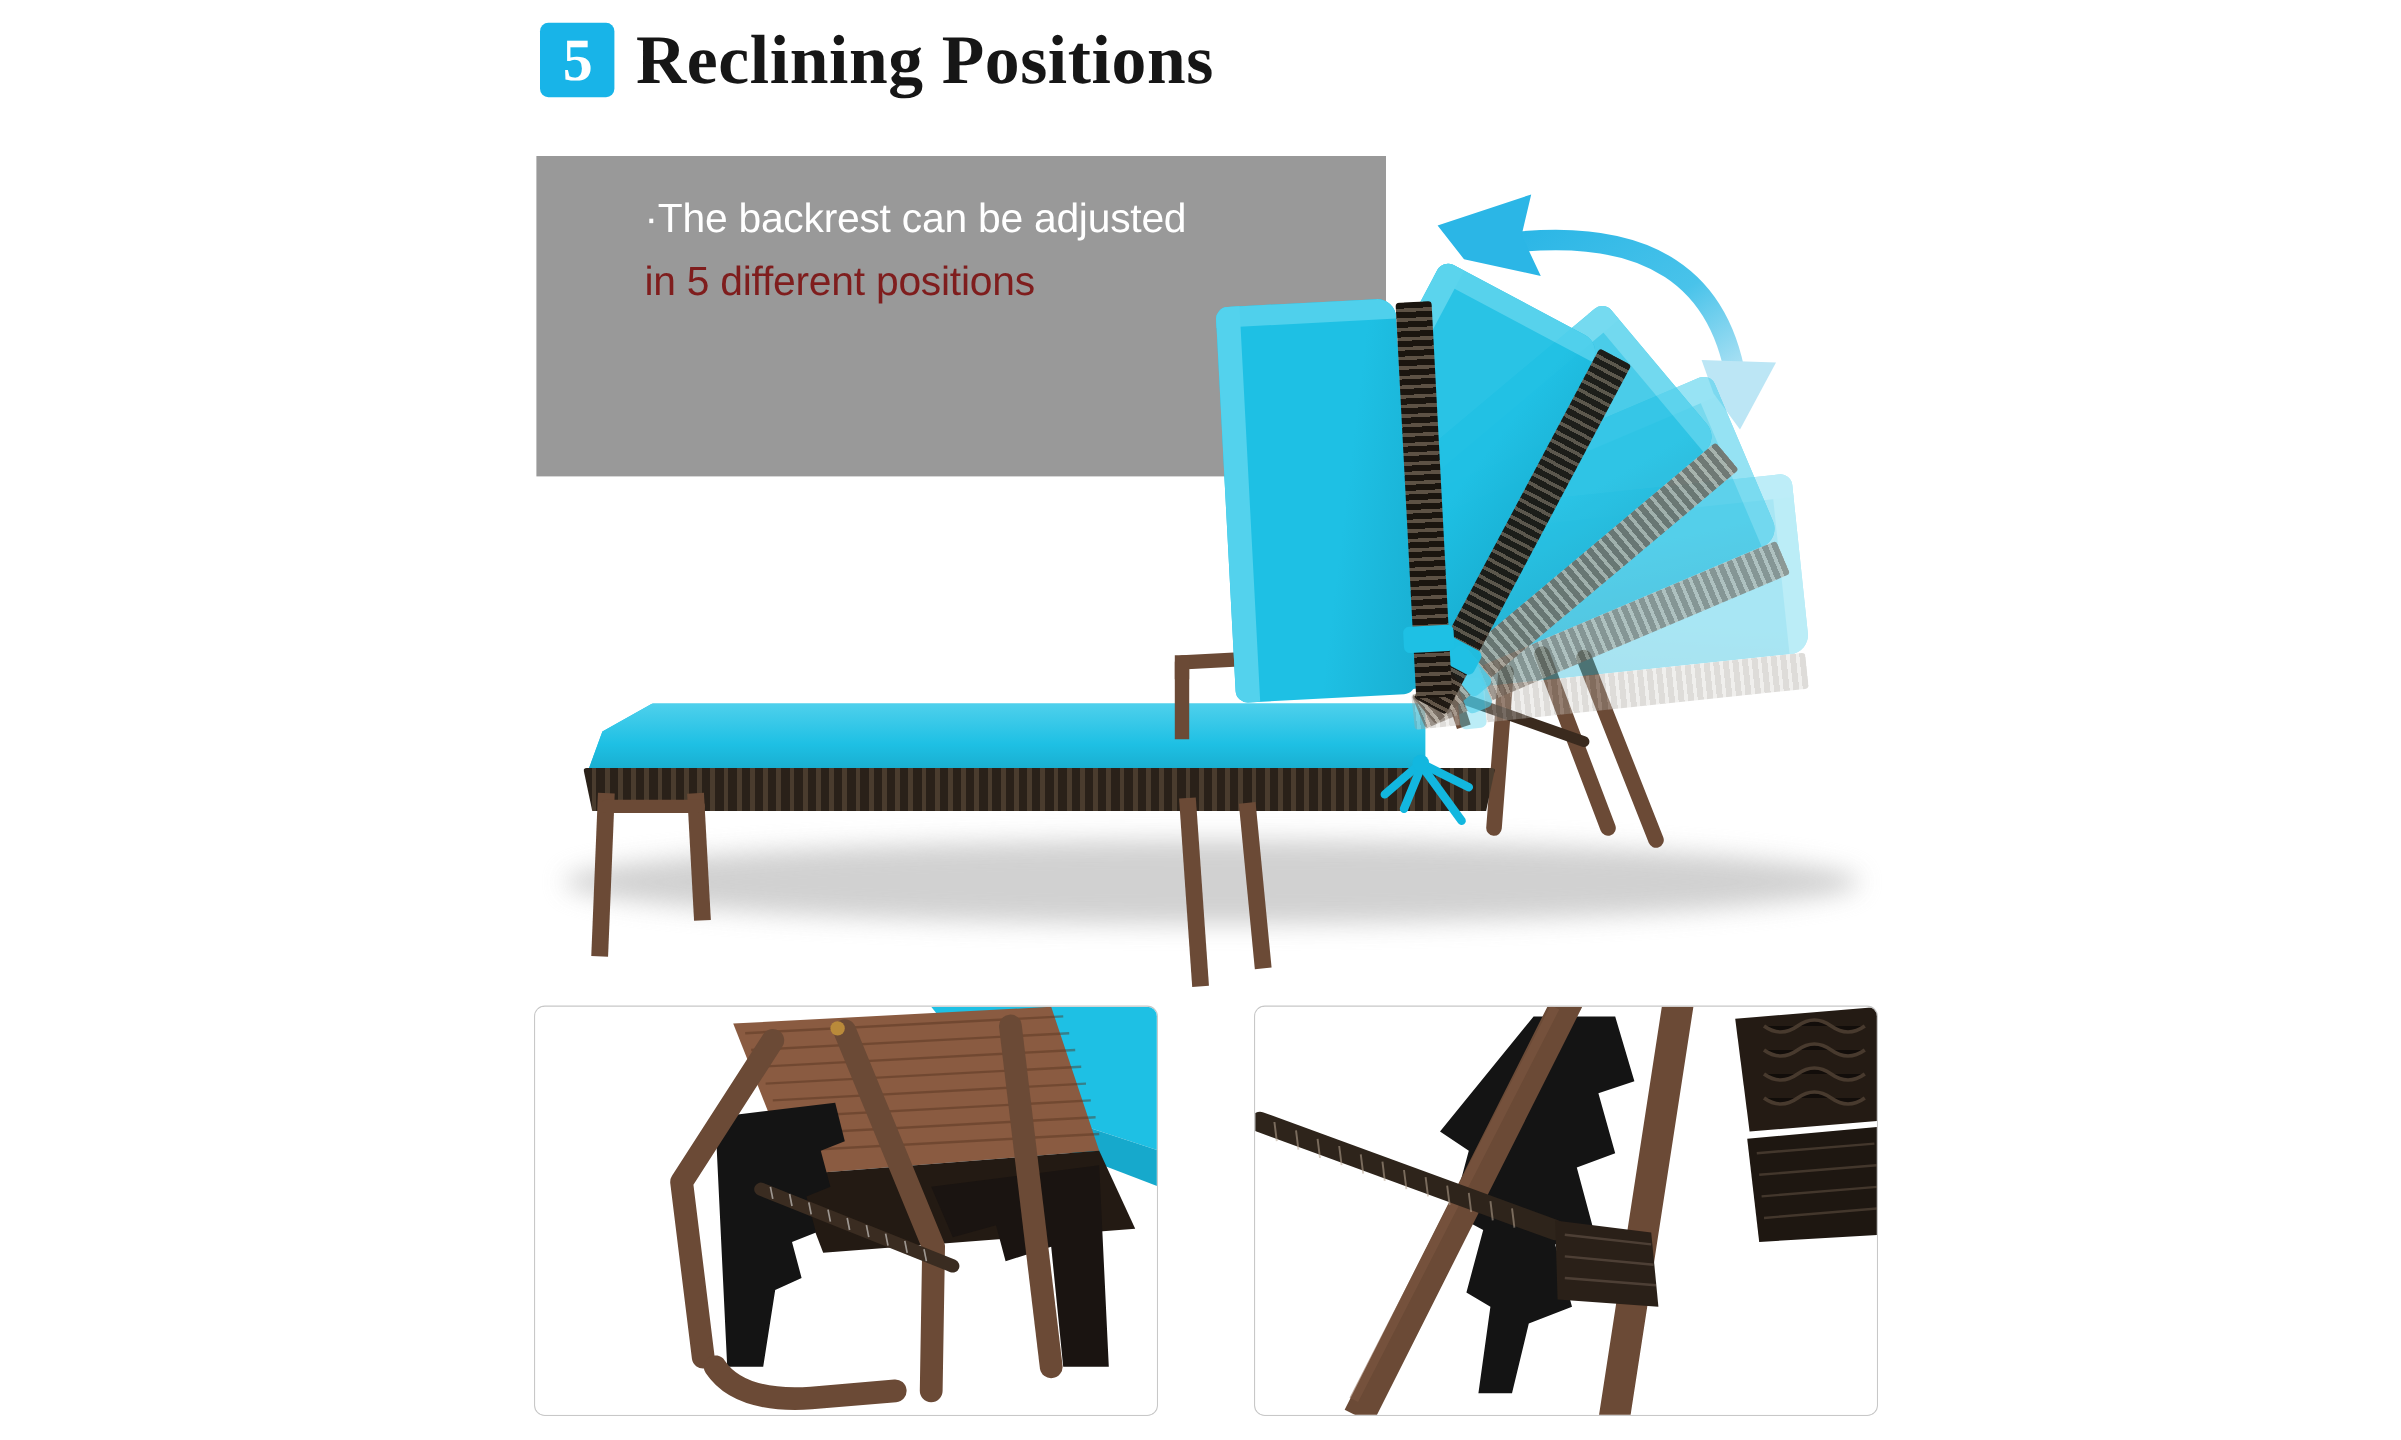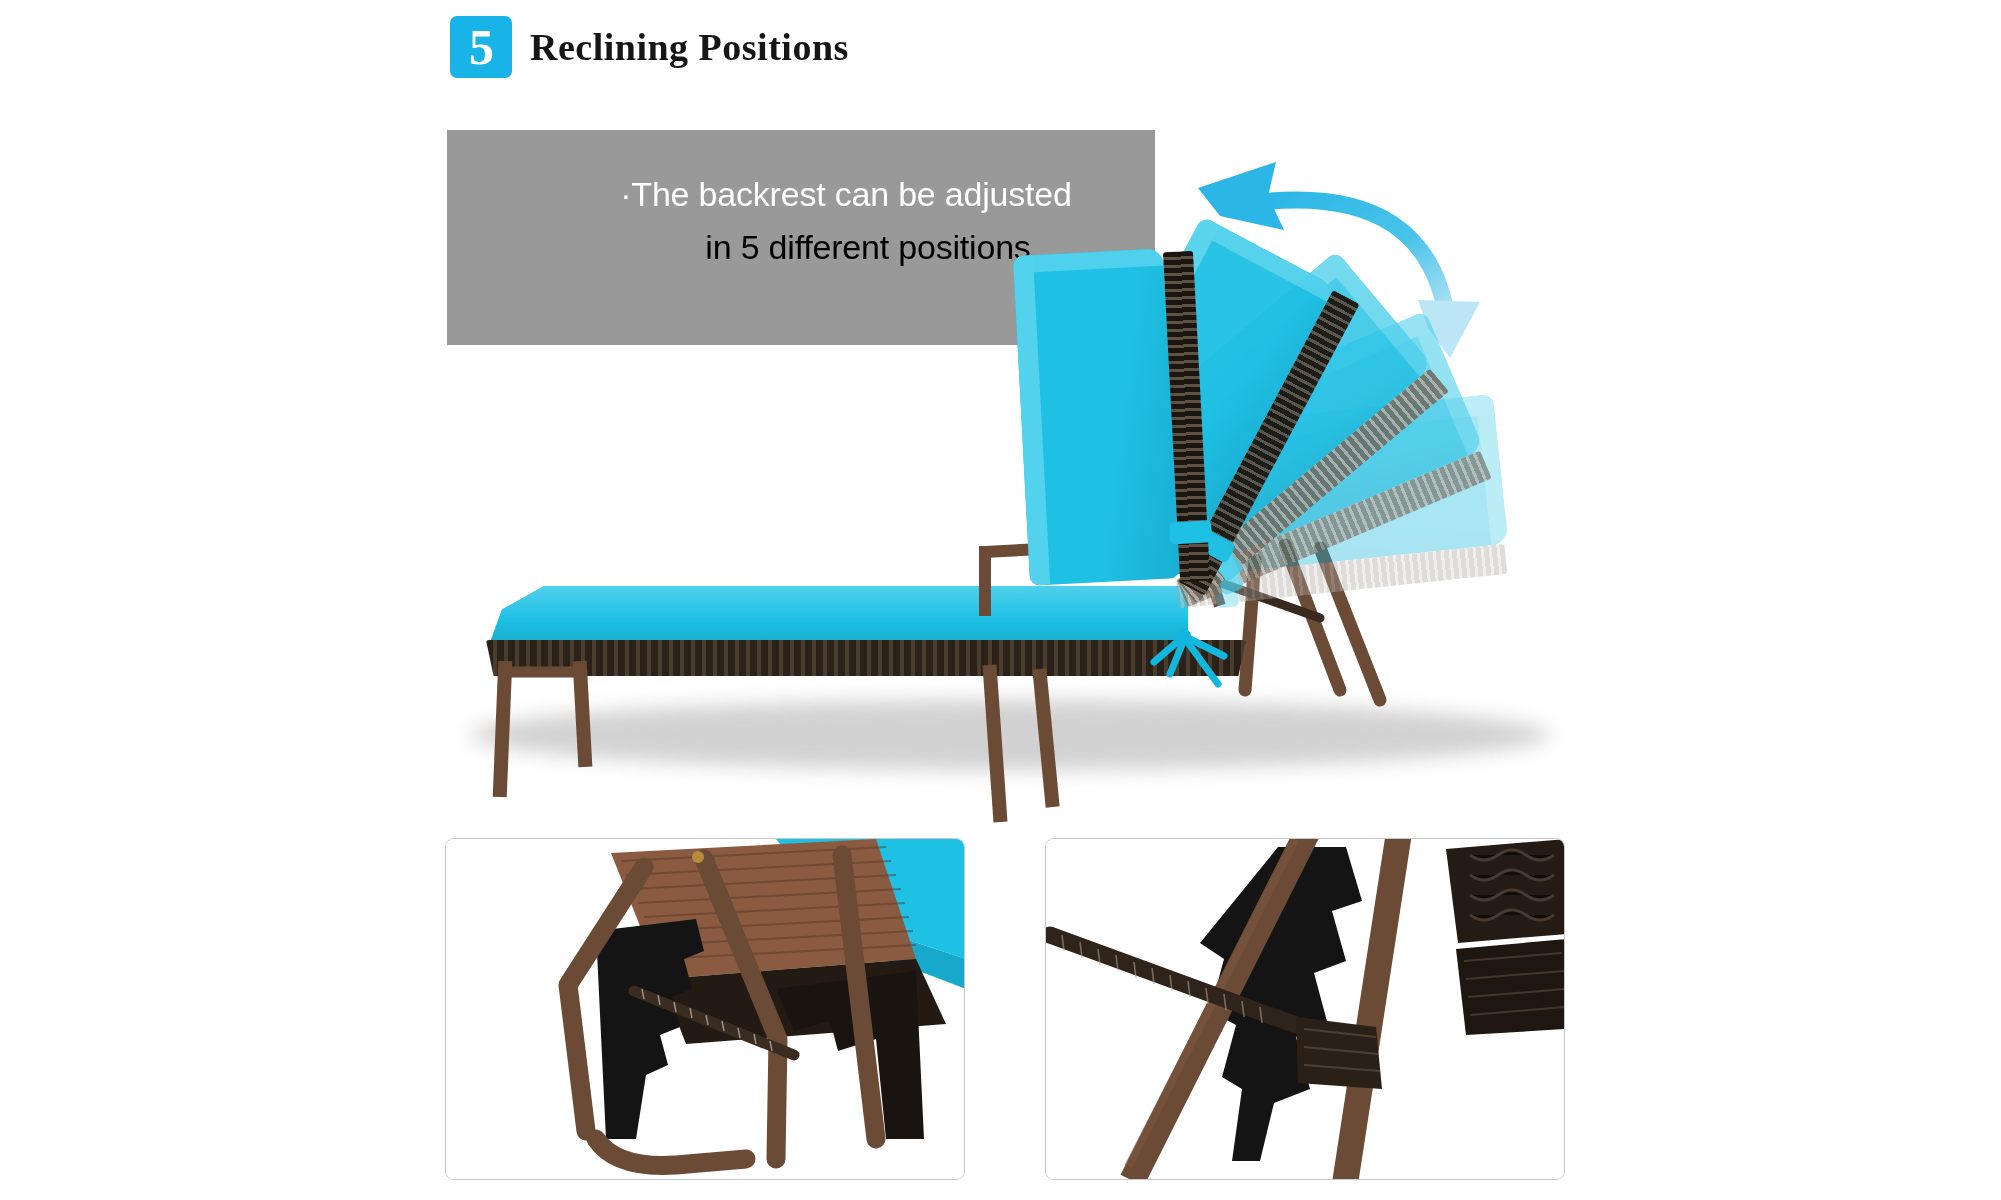--- a/index.html
+++ b/index.html
@@ -16,27 +16,27 @@
     width:62px;height:62px;border-radius:7px;
     display:flex;align-items:center;justify-content:center;
     box-shadow:0 0 0 0 rgba(0,0,0,0);
   }
   #badge-num{
     color:#ffffff;font-family:"Liberation Serif",serif;font-weight:bold;
     font-size:50px;line-height:1;letter-spacing:-1px;
   }
   #title{
     font-family:"Liberation Serif",serif;font-weight:bold;
-    font-size:38px;color:#161616;letter-spacing:0.5px;white-space:nowrap;
+    font-size:58px;color:#161616;letter-spacing:0.5px;white-space:nowrap;
   }
 
   
   #callout{
-    position:absolute;left:447px;top:130px;width:708px;height:215px;
-    box-sizing:border-box;padding:38px 0 0 90px;text-align:center;
+    position:absolute;left:447px;top:130px;width:708px;height:267px;
+    box-sizing:border-box;padding:26px 0 0 90px;
   }
   .callout-line{
     color:#ffffff;font-size:34px;line-height:53px;white-space:nowrap;
     font-family:"Liberation Sans",sans-serif;letter-spacing:-0.2px;
   }
 
   
   #illus{position:absolute;left:0;top:0;width:2001px;height:840px;}
 
   
@@ -94,21 +94,21 @@
 
   <div id="header">
     <div id="badge" style="background: rgb(24, 180, 232);">
       <span id="badge-num" style="color: rgb(255, 255, 255);">5</span>
     </div>
     <div id="title" style="color: rgb(22, 22, 22);">Reclining Positions</div>
   </div>
 
   <div id="callout" style="background: rgb(153, 153, 153);">
     <div class="callout-line" style="color: rgb(255, 255, 255);">·The backrest can be adjusted</div>
-    <div class="callout-line" style="color: #000000; margin-left: 44px;">in 5 different positions</div>
+    <div class="callout-line" style="color: #7f1d1d;">in 5 different positions</div>
   </div>
 
   <div id="illus">
 
     <div class="floor-shadow" id="shadow-main" style="left: 470px; top: 700px; width: 1080px; height: 70px; background: rgb(201, 201, 201); opacity: 0.85;"></div>
 
     <div class="back" id="back-5" style="left: 1030px; top: 248px; width: 150px; height: 330px; transform: rotate(84deg); z-index: 20; opacity: 0.38;">
       <div class="cushion">
         <div class="face" style="background: linear-gradient(100deg, rgb(30, 192, 228) 0%, rgb(30, 192, 228) 62%, rgb(25, 175, 210) 100%);"></div>
         <div class="top-bevel" style="background: rgb(79, 208, 236);"></div>

